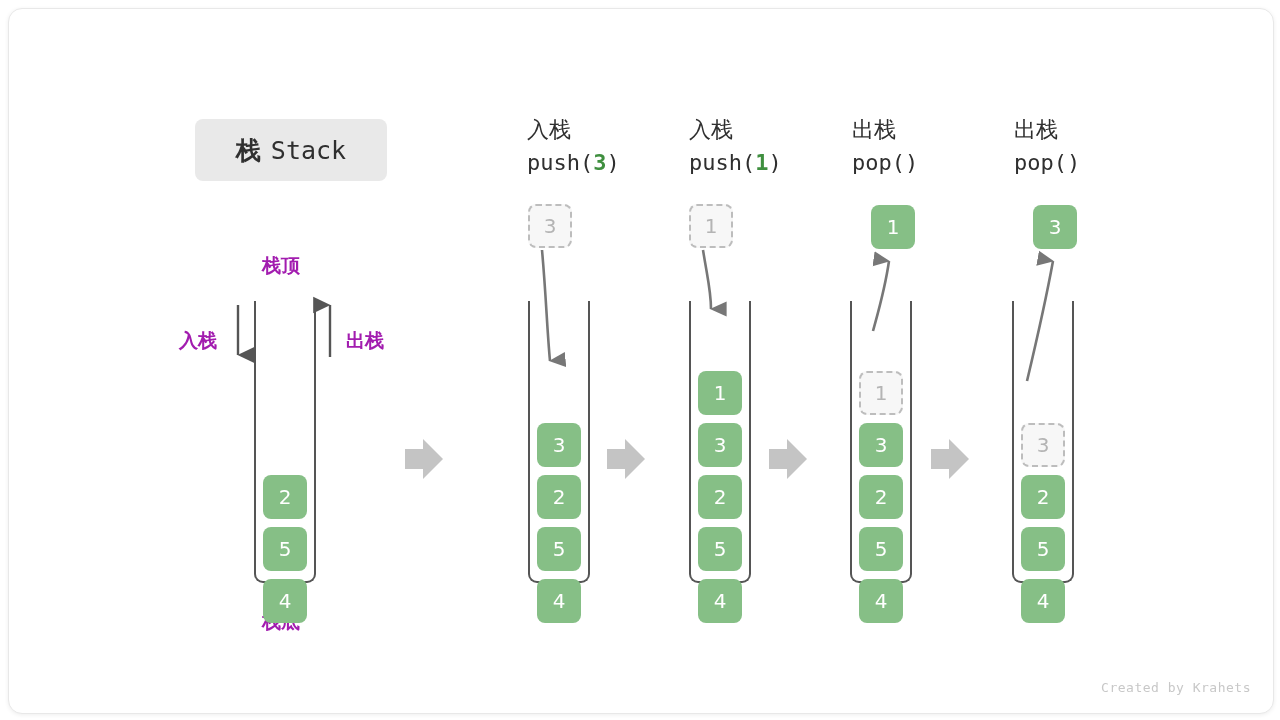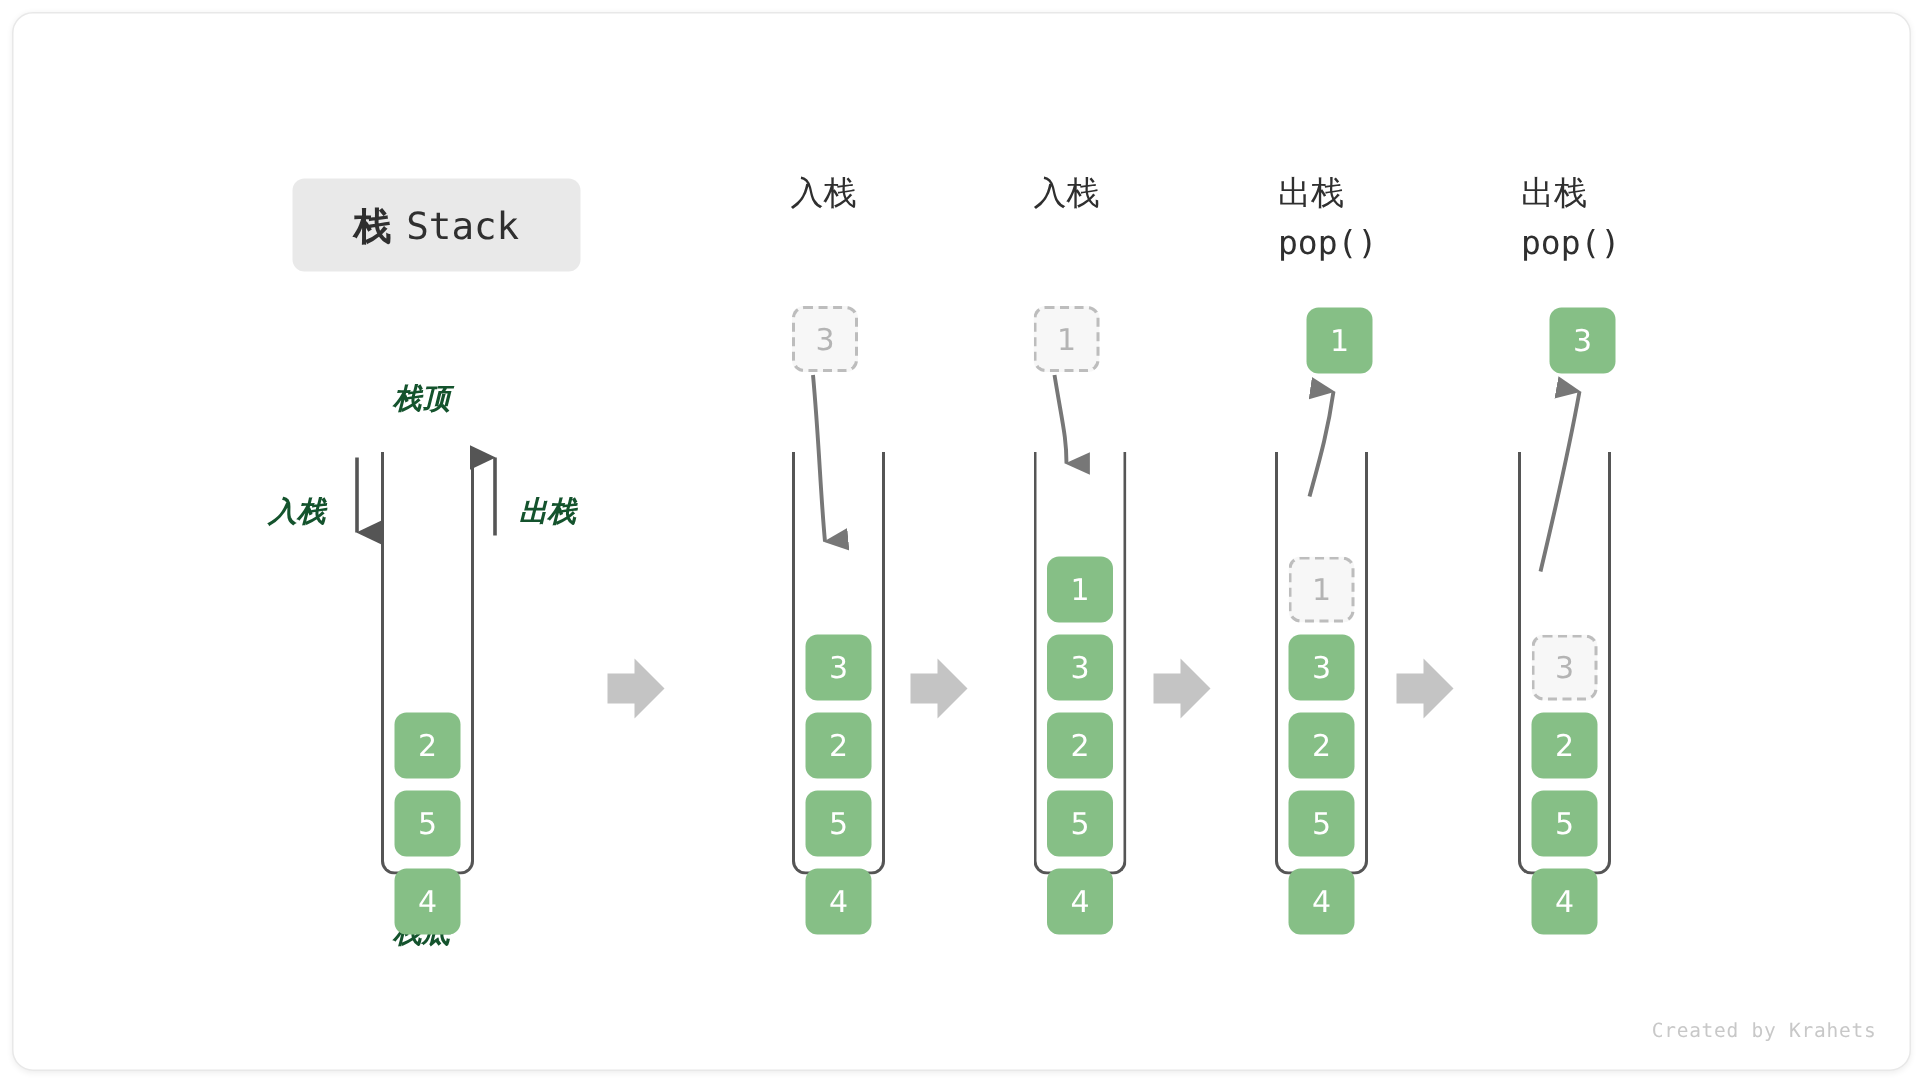--- a/index.html
+++ b/index.html
@@ -22,23 +22,22 @@
     position:absolute;left:186px;top:110px;width:192px;height:62px;
     background:#e9e9e9;border-radius:8px;
     display:flex;align-items:center;justify-content:center;
     font-size:25px;color:#2f2f2f;
   }
   .title-badge .cn{font-weight:bold;font-family:"DejaVu Sans","Liberation Sans",sans-serif;}
   .title-badge .en{font-family:"DejaVu Sans Mono","Liberation Mono",monospace;margin-left:10px;letter-spacing:0px;}
 
   
   .lbl-bold{
-    position:absolute;font-weight:bold;font-size:19px;color:#14532d;
+    position:absolute;font-weight:bold;font-size:19px;color:#a21caf;
     white-space:nowrap;
-    font-style:italic;
   }
   #label-top{left:253px;top:244px;}
   #label-bottom{left:253px;top:600px;}
   #label-push{left:170px;top:319px;}
   #label-pop{left:337px;top:319px;}
 
   
   .col-head{
     position:absolute;width:160px;text-align:left;color:#2f2f2f;
     line-height:1.30;
@@ -108,32 +107,34 @@
 
   <div class="stack" id="stack-0" style="left:245px;top:292px;">
     <div class="wall" style="height:282px;"></div>
     <div class="cell solid" style="top:174px;">2</div>
     <div class="cell solid" style="top:226px;">5</div>
     <div class="cell solid" style="top:278px;">4</div>
   </div>
 
   <div class="col-head" style="left:518px;top:107px;">
     <span class="cn">入栈</span>
+    <span class="code"><span>push(</span><b>3</b><span>)</span></span>
   </div>
   <div class="float-box ghost" style="left:519px;top:195px;">3</div>
   <div class="stack" id="stack-1" style="left:519px;top:292px;">
     <div class="wall" style="height:282px;"></div>
     <div class="cell solid" style="top:122px;">3</div>
     <div class="cell solid" style="top:174px;">2</div>
     <div class="cell solid" style="top:226px;">5</div>
     <div class="cell solid" style="top:278px;">4</div>
   </div>
 
   <div class="col-head" style="left:680px;top:107px;">
     <span class="cn">入栈</span>
+    <span class="code"><span>push(</span><b>1</b><span>)</span></span>
   </div>
   <div class="float-box ghost" style="left:680px;top:195px;">1</div>
   <div class="stack" id="stack-2" style="left:680px;top:292px;">
     <div class="wall" style="height:282px;"></div>
     <div class="cell solid" style="top:70px;">1</div>
     <div class="cell solid" style="top:122px;">3</div>
     <div class="cell solid" style="top:174px;">2</div>
     <div class="cell solid" style="top:226px;">5</div>
     <div class="cell solid" style="top:278px;">4</div>
   </div>

